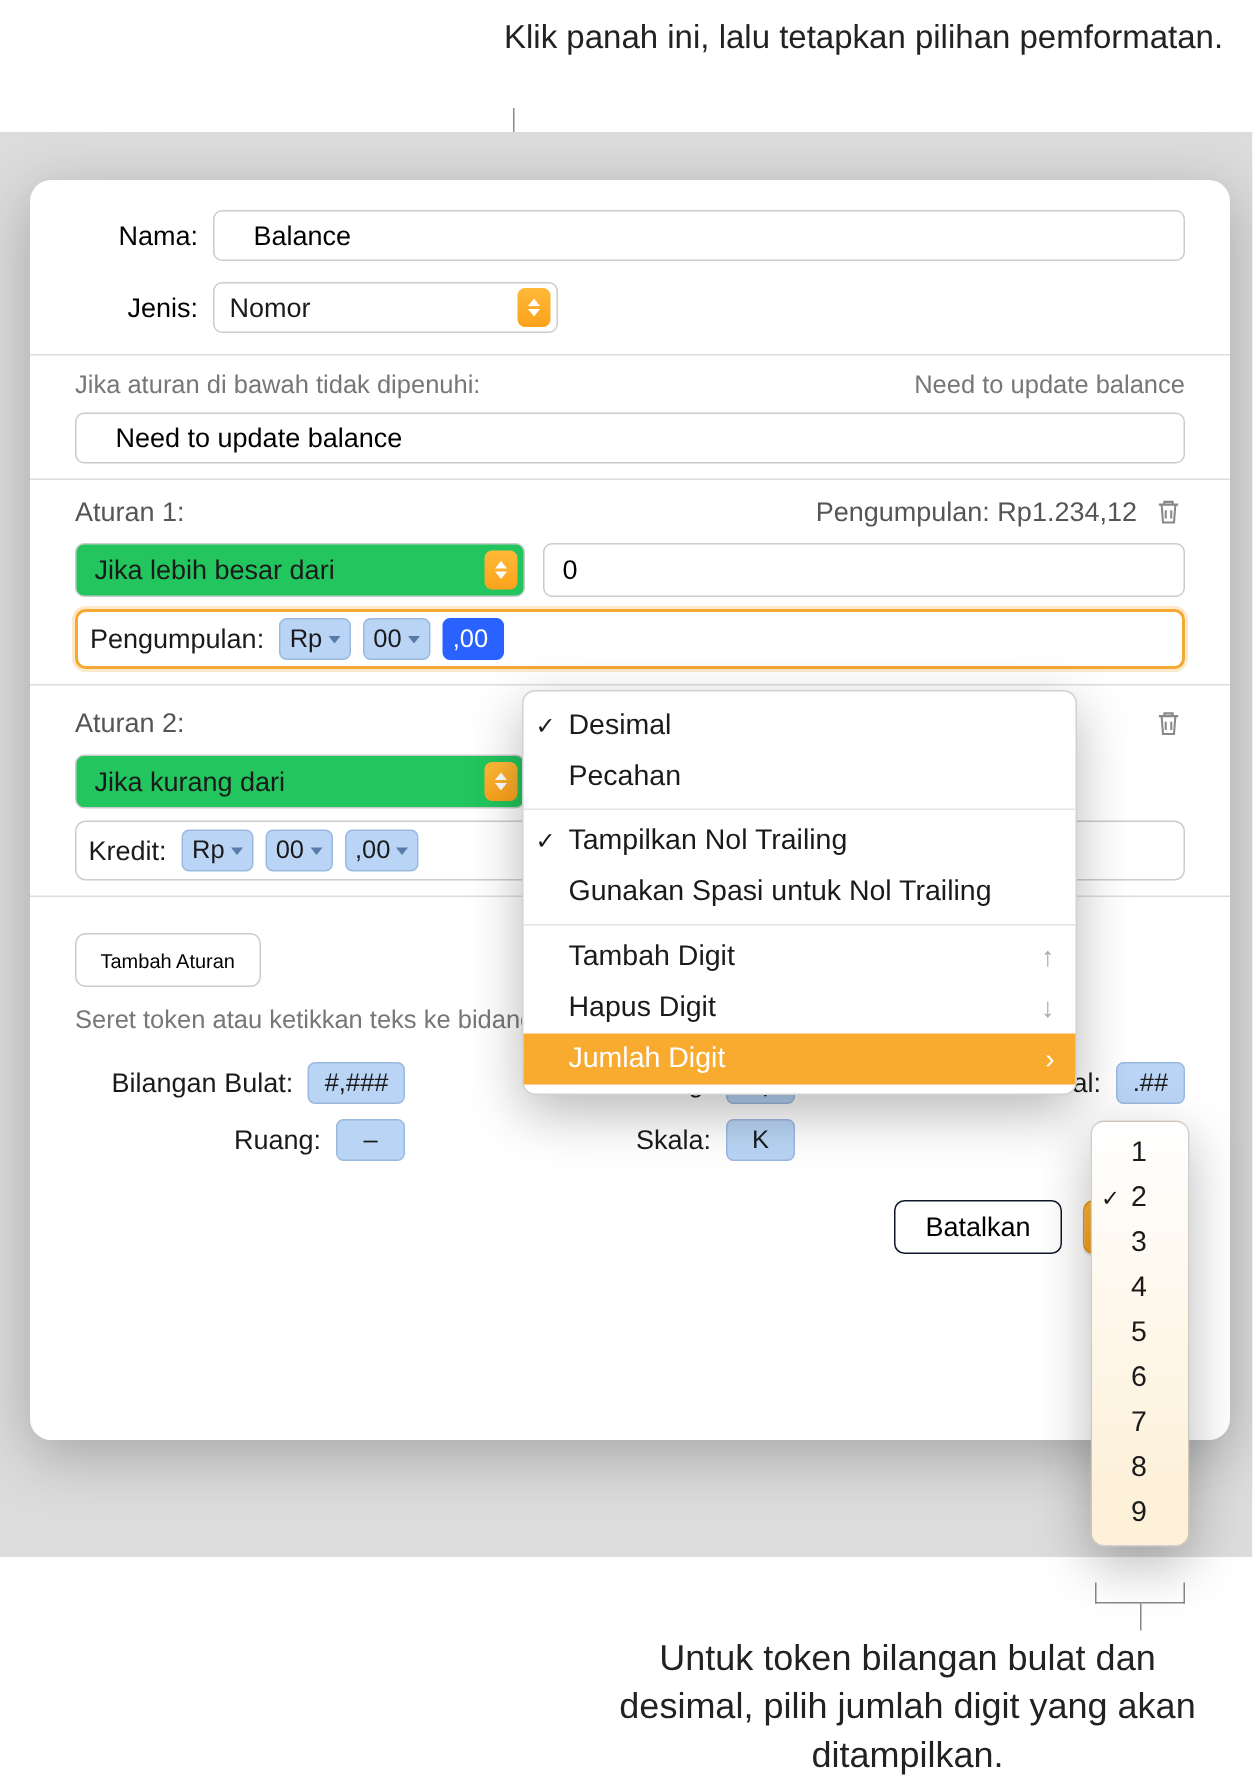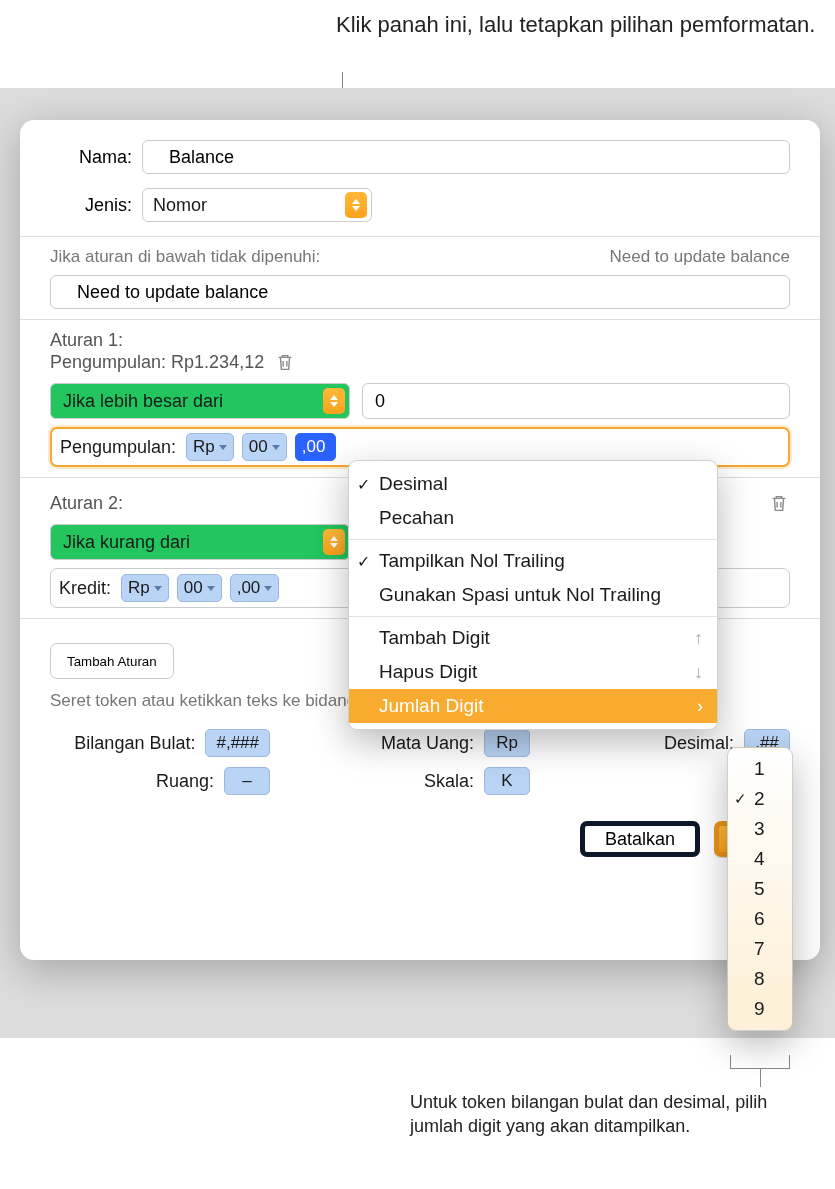--- a/index.html
+++ b/index.html
@@ -26,23 +26,23 @@
     top: 72px;
     width: 1px;
     height: 340px;
     background: #888;
   }
   .callout-bottom {
     position: absolute;
     top: 1090px;
     left: 410px;
     width: 390px;
-    font-size: 18px;
+    font-size: 24px;
     line-height: 1.35;
-    text-align: left;
+    text-align: center;
     color: #222;
   }
   .callout-bottom-bracket {
     position: absolute;
     top: 1055px;
     left: 730px;
     width: 60px;
     height: 14px;
     border: 1px solid #888;
     border-top: none;
@@ -108,21 +108,21 @@
   .stepper-btn::before, .stepper-btn::after {
     content: "";
     width: 0; height: 0;
     border-left: 4px solid transparent;
     border-right: 4px solid transparent;
   }
   .stepper-btn::before { border-bottom: 5px solid #fff; margin-bottom: 2px; }
   .stepper-btn::after  { border-top: 5px solid #fff; }
   .divider { border: none; border-top: 1px solid #ddd; margin: 10px -30px; }
   .cond-header { display: flex; justify-content: space-between; color: #777; font-size: 17px; margin-bottom: 8px; margin-top: 6px;}
-  .rule-header { display: flex; align-items: flex-start; justify-content: space-between; margin: 10px 0 10px 0; flex-direction: column; }
+  .rule-header { display: flex; align-items: flex-end; justify-content: space-between; margin: 10px 0 10px 0; }
   .rule-header .title { color: #555; }
   .rule-header .preview { color: #555; }
   .trash {
     width: 22px; height: 22px;
     position: relative;
     margin-left: 10px;
     flex-shrink: 0;
     color: #888;
   }
   .trash svg { width: 100%; height: 100%; stroke: #888; fill: none; stroke-width: 1.5; }
@@ -186,21 +186,21 @@
   .tgrow { display: flex; align-items: center; justify-content: flex-end; gap: 10px; }
   .tgrow .tg-label { text-align: right; flex: 1; }
   .tg-token {
     background: #b9d4f5; border: 1px solid #9bb9df;
     border-radius: 5px; padding: 3px 10px; font-size: 17px;
     min-width: 46px; text-align: center;
   }
   .button-row { display: flex; justify-content: flex-end; gap: 14px; margin-top: 26px; }
   .btn {
     height: 36px; padding: 0 20px; border-radius: 7px;
-    border: 5px solid #0f172a; background: #fff;
+    border: 1px solid #0f172a; background: #fff;
     font-size: 18px;
   }
   .btn.primary {
     background: linear-gradient(#ffb937,#fba21c);
     border-color: #e8941a; color: #fff;
     box-shadow: 0 1px 1px rgba(0,0,0,.15);
   }
   
   .dropdown {
     position: absolute;

